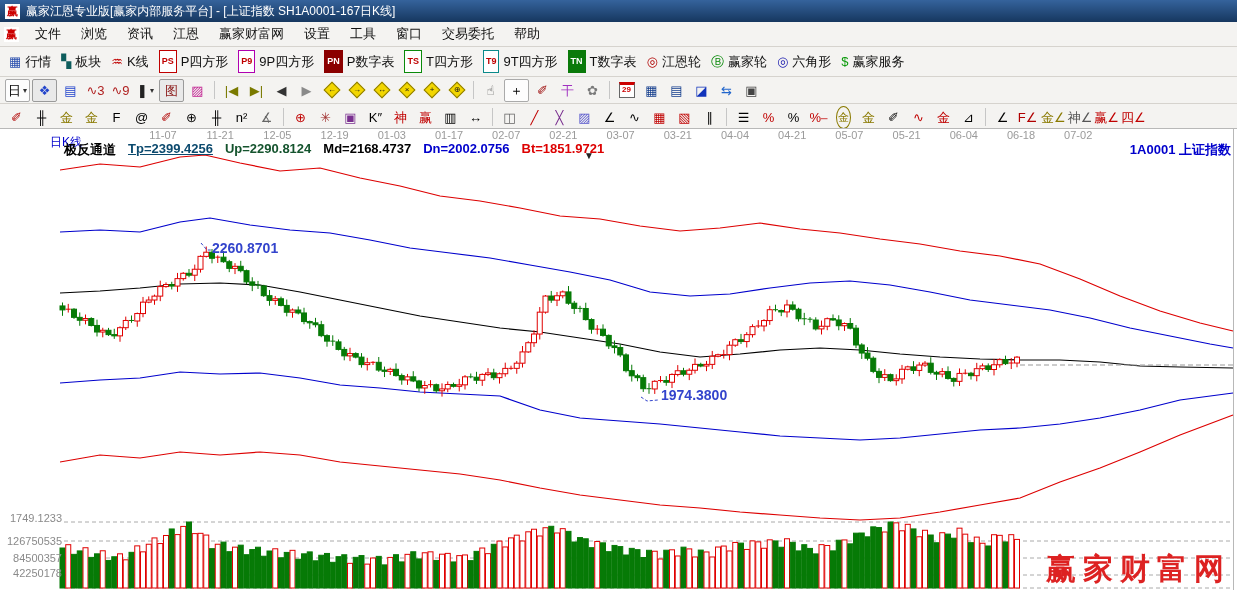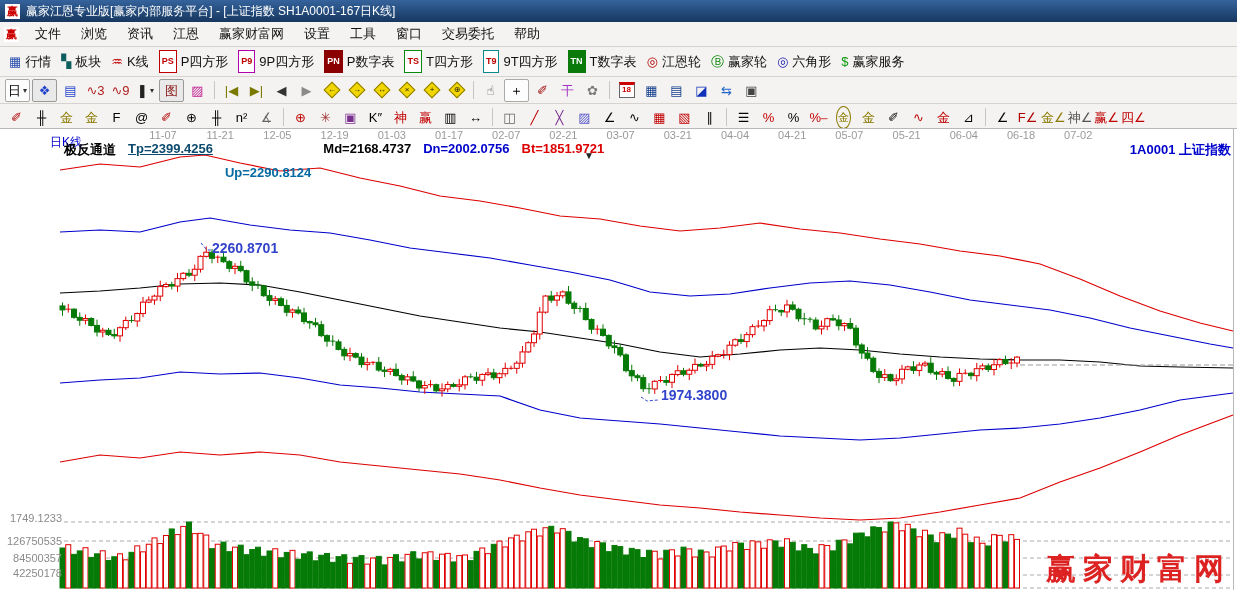--- a/index.html
+++ b/index.html
@@ -203,21 +203,21 @@
       <span style="color: rgb(153, 0, 0);">✐</span>
     </span>
     <span class="tbi">
       <span style="color: rgb(160, 48, 192);">干</span>
     </span>
     <span class="tbi">
       <span style="color: rgb(122, 122, 122);">✿</span>
     </span>
     <span class="sep"></span>
     <span class="tbi">
-      <span class="cal">18</span>
+      <span class="cal">29</span>
     </span>
     <span class="tbi">
       <span style="color: rgb(18, 60, 140);">▦</span>
     </span>
     <span class="tbi">
       <span style="color: rgb(18, 60, 140);">▤</span>
     </span>
     <span class="tbi">
       <span style="color: rgb(17, 51, 187);">◪</span>
     </span>
@@ -904,21 +904,21 @@
       <span style="left: 849.4px;">05-07</span>
       <span style="left: 906.6px;">05-21</span>
       <span style="left: 963.8px;">06-04</span>
       <span style="left: 1021px;">06-18</span>
       <span style="left: 1078.2px;">07-02</span>
     </div>
   <span id="pane-label" class="abs">日K线</span>
   <div id="ind-row" class="abs">
     <span id="ind-name">极反通道</span>
   <span style="color: #0c4a6e; text-decoration: underline;">Tp=2399.4256</span>
-      <span style="color: #0369a1; margin-top: 24px;">Up=2290.8124</span>
+      <span style="color: #14532d;">Up=2290.8124</span>
       <span style="color: rgb(0, 0, 0);">Md=2168.4737</span>
       <span style="color: rgb(0, 0, 204);">Dn=2002.0756</span>
       <span style="color: rgb(221, 0, 0);">Bt=1851.9721</span>
     </div>
   <span id="drop-tri" class="abs">▼</span>
   <span id="sym-label" class="abs">1A0001  上证指数</span>
   <span id="price-bottom" class="abs axlab" style="left: 2px; top: 384px;">1749.1233</span>
   <div id="vol-labels">
       <span class="abs axlab" style="left: 2px; top: 407px;">126750535</span>
       <span class="abs axlab" style="left: 2px; top: 424px;">84500357</span>

